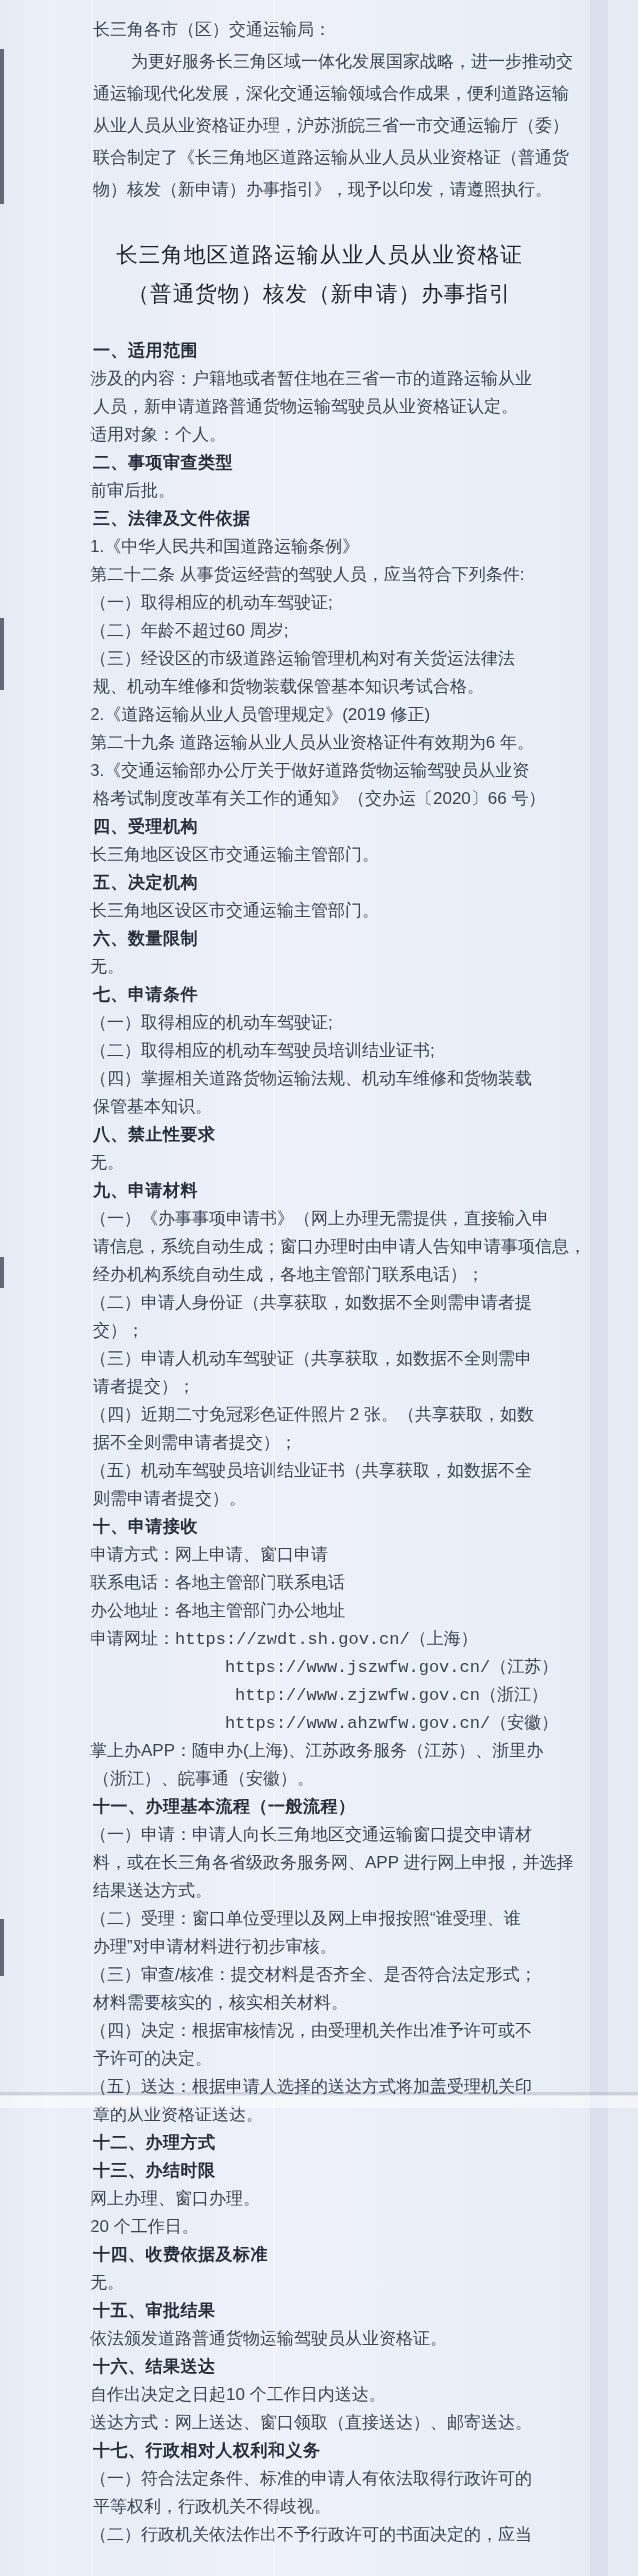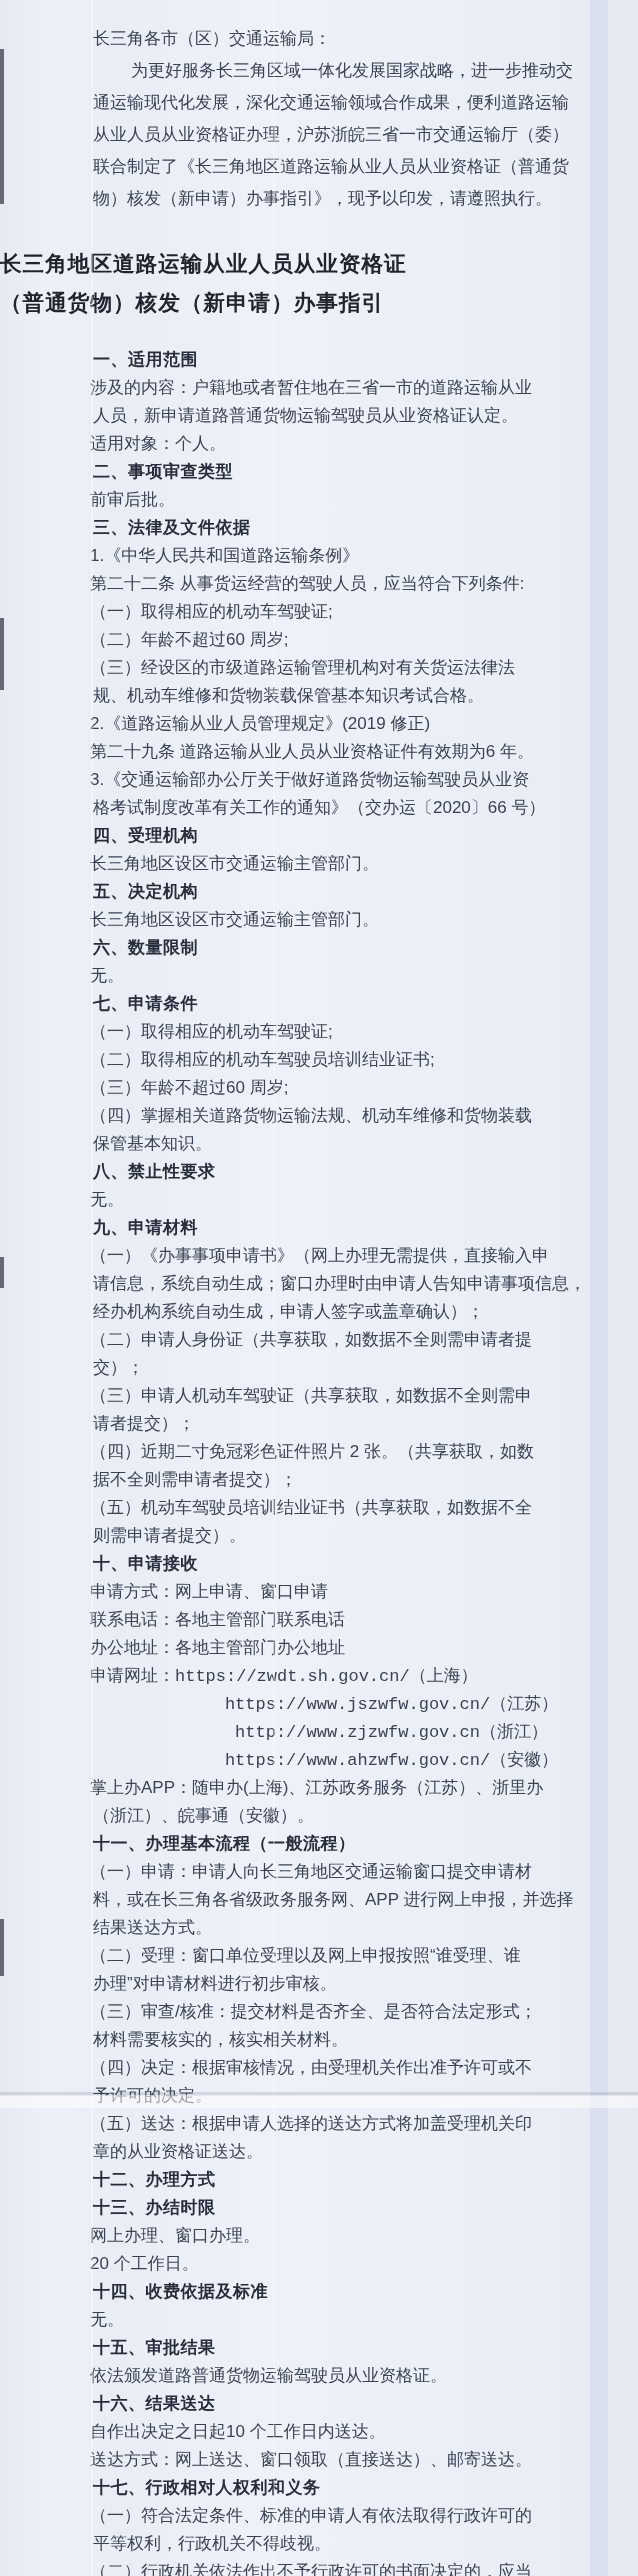--- a/index.html
+++ b/index.html
@@ -23,25 +23,25 @@
   .edge{position:absolute;left:0;width:3.6px;background:rgba(38,44,58,.68);pointer-events:none;}
   .edge.e1{top:49px;height:155px;}
   .edge.e2{top:618px;height:72px;}
   .edge.e3{top:1257px;height:31px;}
   .edge.e4{top:1919px;height:57px;}
   
   .band{position:absolute;left:0;width:100%;pointer-events:none;}
   .band.b1a{top:2092px;height:3.6px;background:rgba(70,80,100,.16);}
   .band.b1b{top:2095px;height:13.4px;background:rgba(255,255,255,.50);}
 
-  .letter{padding-top:23px;}
+  .letter{padding-top:14px;}
   .letter .line{height:32px;line-height:32px;}
   .title-block{margin-top:29px;}
   .title-line{
-    font-weight:bold;font-size:21.6px;line-height:39px;
+    text-align:center;font-weight:normal;font-size:21.6px;line-height:39px;
     letter-spacing:1px;color:#20242e;white-space:nowrap;
   }
   .doc-body{margin-top:24px;}
   .line{
     height:28px;line-height:28px;font-size:17px;color:#3b4252;
     margin-left:93px;margin-right:62px;white-space:nowrap;
   }
   .line.i{margin-left:90px;}
   .line.h{font-weight:bold;color:#272d3a;letter-spacing:0.5px;}
   .line.u,.line.c{margin-left:206px;text-align:center;}
@@ -100,29 +100,28 @@
       <div class="line f">格考试制度改革有关工作的通知》（交办运〔2020〕66 号）</div>
       <div class="line h">四、受理机构</div>
       <div class="line i">长三角地区设区市交通运输主管部门。</div>
       <div class="line h">五、决定机构</div>
       <div class="line i">长三角地区设区市交通运输主管部门。</div>
       <div class="line h">六、数量限制</div>
       <div class="line i">无。</div>
       <div class="line h">七、申请条件</div>
       <div class="line i">（一）取得相应的机动车驾驶证;</div>
       <div class="line i">（二）取得相应的机动车驾驶员培训结业证书;</div>
-      <div class="line i">（三）年龄不超过60 周岁;</div>
       <div class="line i">（四）掌握相关道路货物运输法规、机动车维修和货物装载</div>
       <div class="line f">保管基本知识。</div>
       <div class="line h">八、禁止性要求</div>
       <div class="line i">无。</div>
       <div class="line h">九、申请材料</div>
       <div class="line i">（一）《办事事项申请书》（网上办理无需提供，直接输入申</div>
       <div class="line f">请信息，系统自动生成；窗口办理时由申请人告知申请事项信息，</div>
-      <div class="line f">经办机构系统自动生成，申请人签字或盖章确认）；</div>
+      <div class="line f">经办机构系统自动生成，各地主管部门联系电话）；</div>
       <div class="line i">（二）申请人身份证（共享获取，如数据不全则需申请者提</div>
       <div class="line f">交）；</div>
       <div class="line i">（三）申请人机动车驾驶证（共享获取，如数据不全则需申</div>
       <div class="line f">请者提交）；</div>
       <div class="line i">（四）近期二寸免冠彩色证件照片 2 张。（共享获取，如数</div>
       <div class="line f">据不全则需申请者提交）；</div>
       <div class="line i">（五）机动车驾驶员培训结业证书（共享获取，如数据不全</div>
       <div class="line f">则需申请者提交）。</div>
       <div class="line h">十、申请接收</div>
       <div class="line i">申请方式：网上申请、窗口申请</div>

